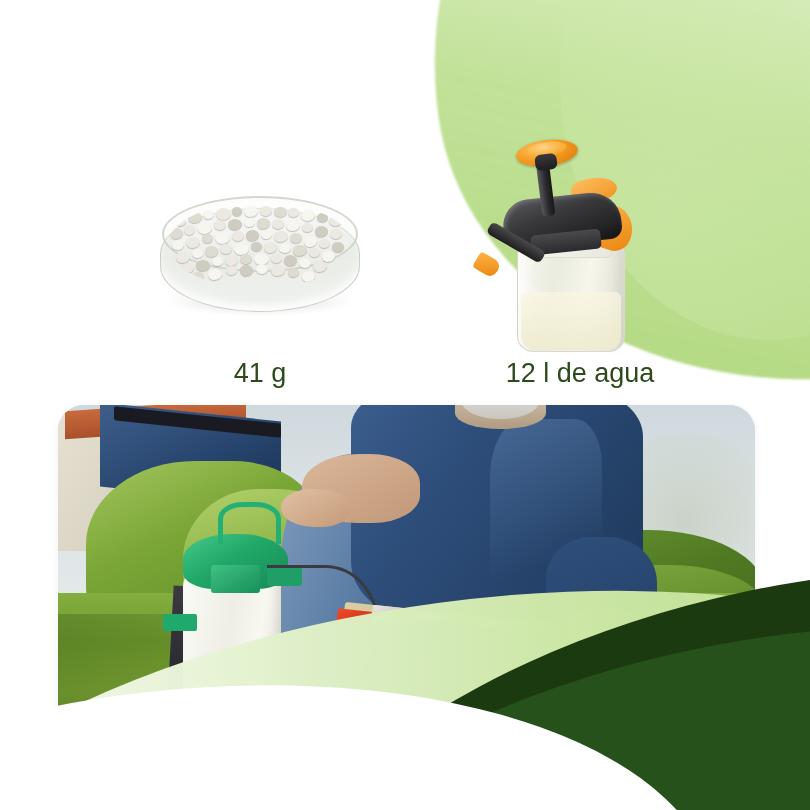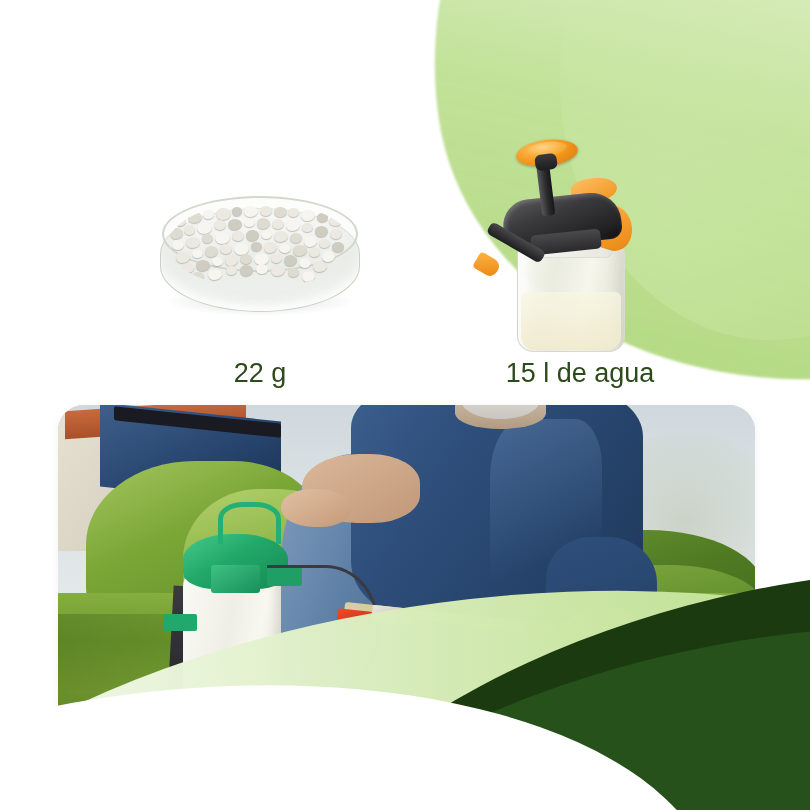--- a/index.html
+++ b/index.html
@@ -574,22 +574,22 @@
         <div class="sp-nozzle"></div>
         <div class="sp-plunger-rod"></div>
         <div class="sp-knob-dark"></div>
         <div class="sp-knob"></div>
         <div class="sp-knob-top"></div>
         <div class="sp-knob-stem"></div>
       </div>
     </div>
   </div>
 
-  <div class="ing-label label-dish">22 g</div>
-  <div class="ing-label label-spray">15 l de agua</div>
+  <div class="ing-label label-dish">41 g</div>
+  <div class="ing-label label-spray">12 l de agua</div>
 
   <div class="photo">
     <div class="ph ph-sky"></div>
     <div class="ph ph-tree-r"></div>
     <div class="ph ph-house"></div>
     <div class="ph ph-roof"></div>
     <div class="ph ph-awning"></div>
     <div class="ph ph-awning-bar"></div>
     <div class="ph ph-bush-l"></div>
     <div class="ph ph-bush-l2"></div>

